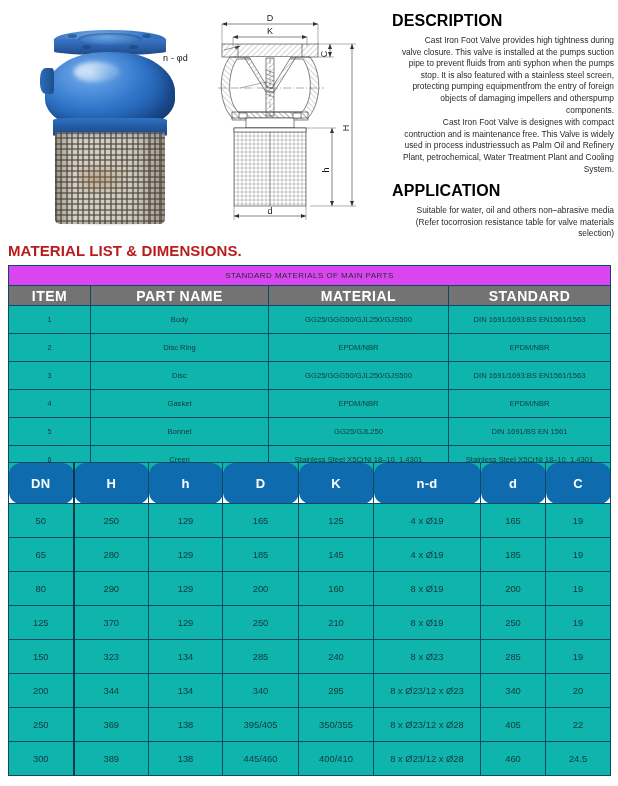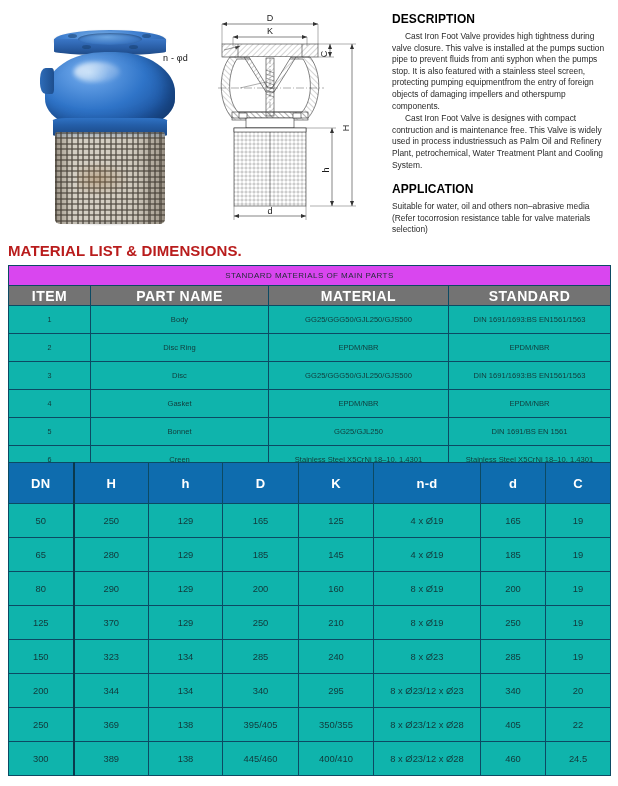--- a/index.html
+++ b/index.html
@@ -159,33 +159,33 @@
     white-space: nowrap;
   }
 
   
   #description-block {
     position: absolute;
     left: 392px; top: 12px;
     width: 222px;
   }
   .section-heading {
-    font-size: 12px;
+    font-size: 16px;
     font-weight: bold;
     letter-spacing: 0.1px;
     color: #000;
     margin: 0 0 5px 0;
   }
   .body-para {
     font-size: 8.4px;
     line-height: 11.6px;
     color: #2a2a2a;
     margin: 0 0 1px 0;
     text-indent: 13px;
-    text-align: left;
+    text-align: right;
   }
   .body-para.no-indent { text-indent: 0; }
   #application-block {
     position: absolute;
     left: 392px; top: 182px;
     width: 222px;
   }
 
   
   #material-list-title {
@@ -245,20 +245,21 @@
     width: 602px;
     border: 1px solid #0a3f55;
   }
   #dimensions-table .dim-head {
     background: #0e6cae;
     color: #ffffff;
     font-size: 13px;
     font-weight: bold;
     height: 38px;
     letter-spacing: 0.3px;
+    border-radius: 12px;
   }
   #dimensions-table .dim-cell {
     background: #0fb4ac;
     color: #12383a;
     font-size: 9.4px;
     height: 31px;
   }
   #dimensions-table .col-dn { border-right: 2px solid #0a3a4d; }
 </style>
 </head>

